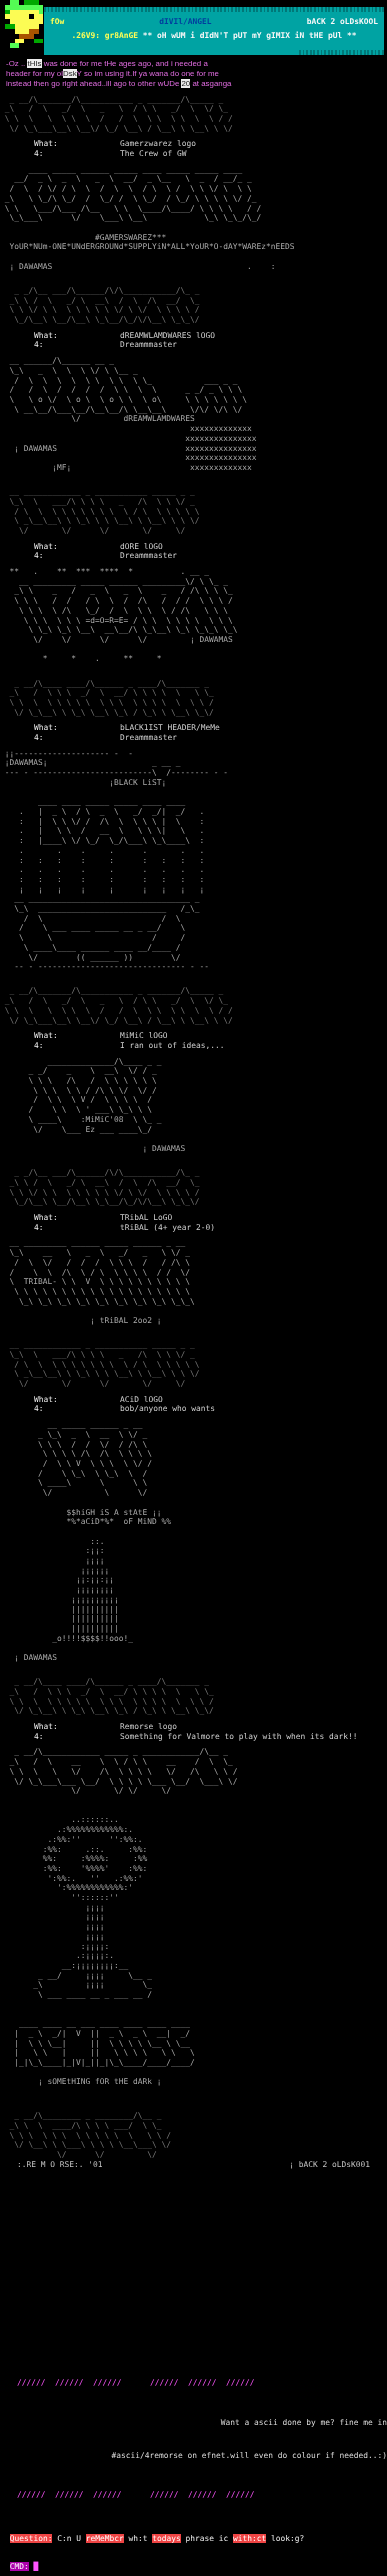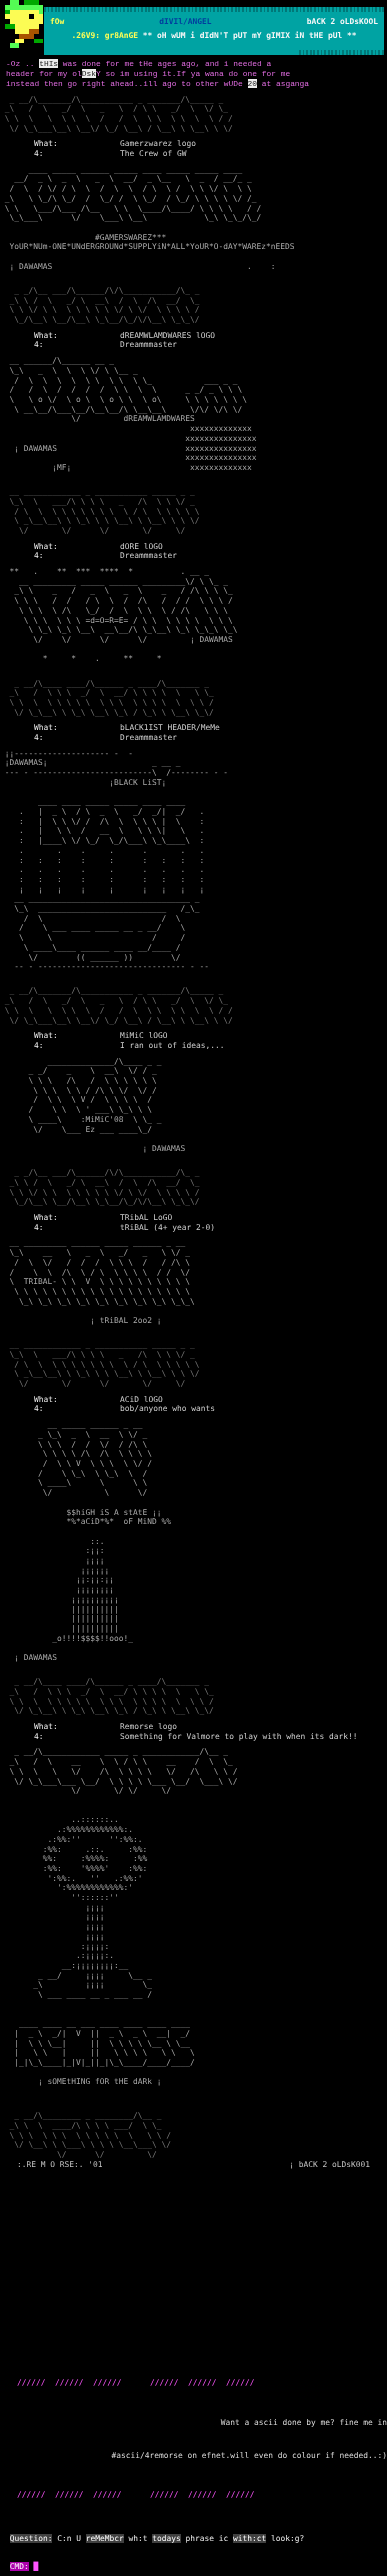--- a/index.html
+++ b/index.html
@@ -12,35 +12,35 @@
   .banner{position:relative;height:57px;}
   .banner-box{position:absolute;left:44px;top:7px;width:340px;height:48px;background:#00a3a3;}
   .dither{position:absolute;left:0;top:0;right:0;height:5.4px;background:repeating-linear-gradient(90deg,#007878 0 1.8px,#00a3a3 1.8px 3.6px);}
   .dither2{position:absolute;right:0;bottom:0;width:85px;height:5.4px;background:repeating-linear-gradient(90deg,#007878 0 1.8px,#00a3a3 1.8px 3.6px);}
   .bline1{display:flex;justify-content:space-between;padding:8.5px 6px 0;font-size:7.9px;font-weight:bold;line-height:11px;}
   .bline2{text-align:center;font-size:7.9px;font-weight:bold;line-height:11px;padding-top:3.6px;}
   .yel{color:#ffff55;} .blu{color:#003e9e;} .wht{color:#f8f8f8;}
   .mascot{position:absolute;left:0;top:0;}
   
   .note{margin:2.4px 0 6px 6px;}
-  .note-line{white-space:pre;font-size:7.9px;line-height:9.7px;color:#e26de2;font-family:Liberation Mono, monospace;}
+  .note-line{white-space:pre;font-size:7.9px;line-height:9.7px;color:#e26de2;font-family:Liberation Sans, sans-serif;}
   .hl{background:#ececec;color:#1a1a1a;}
   
   .sec{margin-bottom:14.5px;}
   .info{margin:6px 0 6px 34px;}
   .info-line{display:flex;font-size:7.9px;line-height:9.7px;font-family:"DejaVu Sans Mono",monospace;}
   .lbl{color:#f0f0f0;width:46px;flex:none;}
   .val{color:#cfcfcf;margin-left:40px;}
   
   .sigrow{display:flex;justify-content:space-between;padding:0 17px;color:#c2c2c2;font-size:7.9px;line-height:9.7px;font-family:"DejaVu Sans Mono",monospace;}
   .bottom{position:absolute;left:0;right:0;bottom:4.8px;}
   .slashrow{color:#ff55ff;font-size:7.9px;line-height:9.7px;padding-left:17px;white-space:pre;font-family:"DejaVu Sans Mono",monospace;}
   .want{color:#dcdcdc;text-align:right;font-size:7.9px;line-height:11px;margin:7.3px 0;white-space:pre-wrap;font-family:"DejaVu Sans Mono",monospace;}
   .question{margin:34px 0 0 9.7px;font-size:7.9px;line-height:9.7px;white-space:pre;font-family:"DejaVu Sans Mono",monospace;}
-  .qh{background:#404040;color:#ffffff;margin-top:15px;}
+  .qh{background:#ef4444;color:#ffffff;margin-top:15px;}
   .qp{color:#ededed;}
   .cmdrow{margin-top:18px;padding-left:9.7px;font-size:7.9px;line-height:9.7px;font-family:"DejaVu Sans Mono",monospace;}
   .cmdlbl{background:#aa00aa;color:#ffffff;}
   .cursor{color:#ff55ff;}
 </style>
 </head>
 <body>
 
 <div id="screen">
 

